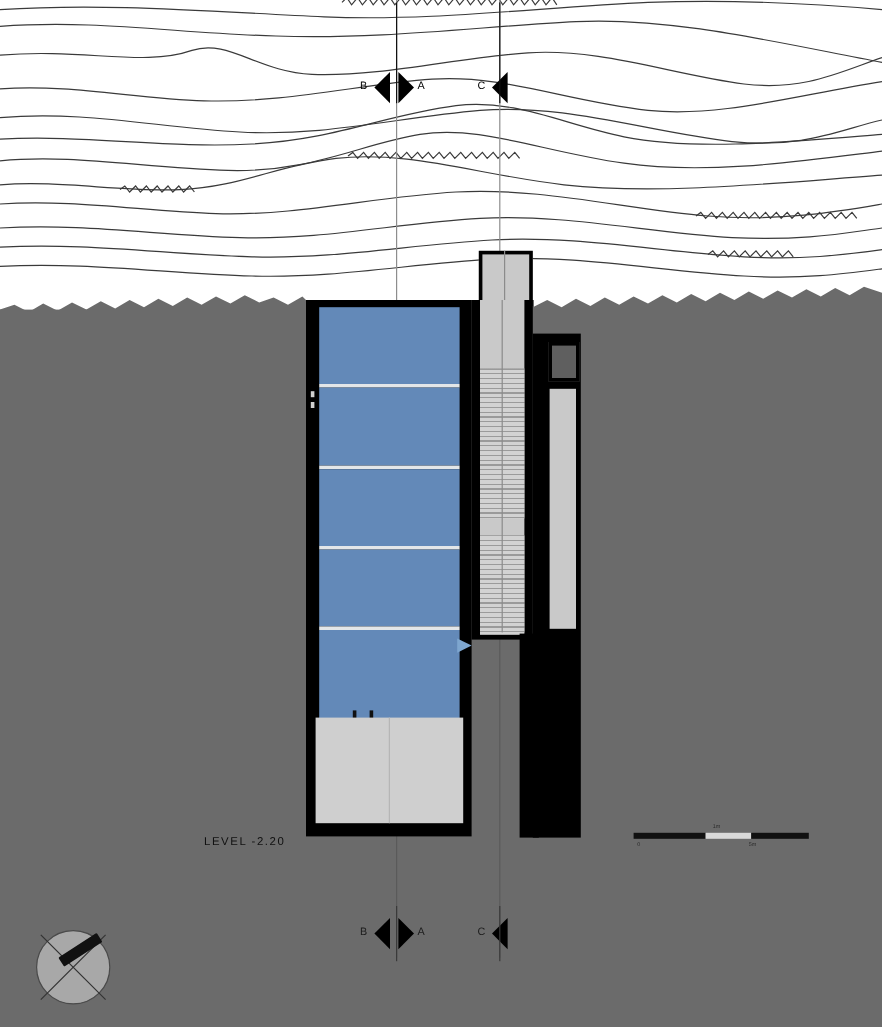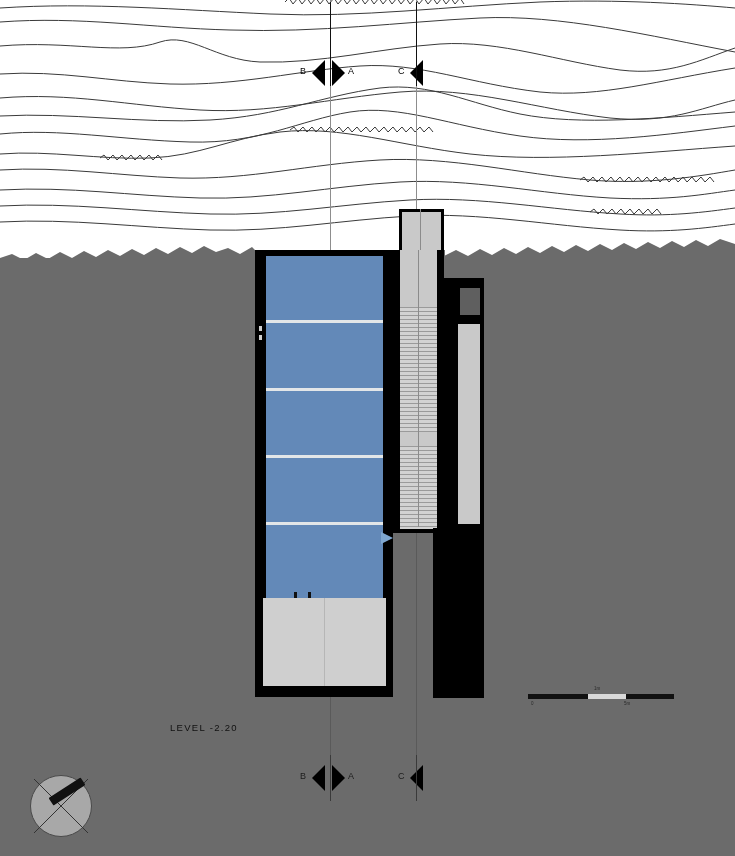--- a/index.html
+++ b/index.html
@@ -50,21 +50,21 @@
   
   .wing{position:absolute;left:444px;top:278px;width:40px;height:420px;background:#000;}
   .wing-room{position:absolute;left:457px;top:285px;width:26px;height:33px;background:#5f5f5f;border:3px solid #000;box-sizing:border-box;}
   .wing-strip{position:absolute;left:458px;top:324px;width:22px;height:200px;background:#c9c9c9;}
   .wing-leg{position:absolute;left:433px;top:528px;width:16px;height:170px;background:#000;}
 
   
   .nib{position:absolute;width:0;height:0;border-top:6px solid transparent;border-bottom:6px solid transparent;border-left:12px solid #7ea6cf;}
 
   
-  .level-txt{position:absolute;left:170px;top:722px;font-size:9.5px;color:#111;letter-spacing:1.3px;white-space:nowrap;text-align:right;}
+  .level-txt{position:absolute;left:170px;top:696px;font-size:9.5px;color:#111;letter-spacing:1.3px;white-space:nowrap;text-align:right;}
 
   
   .scale{position:absolute;left:528px;top:686px;width:146px;height:22px;}
   .sb-seg{position:absolute;top:8px;height:5px;}
   .sb-black{background:#111;}
   .sb-white{background:#d9d9d9;}
   .sb-lbl{position:absolute;font-size:4.5px;color:#2a2a2a;}
 
   
   .compass{position:absolute;left:26px;top:771px;width:70px;height:70px;}

